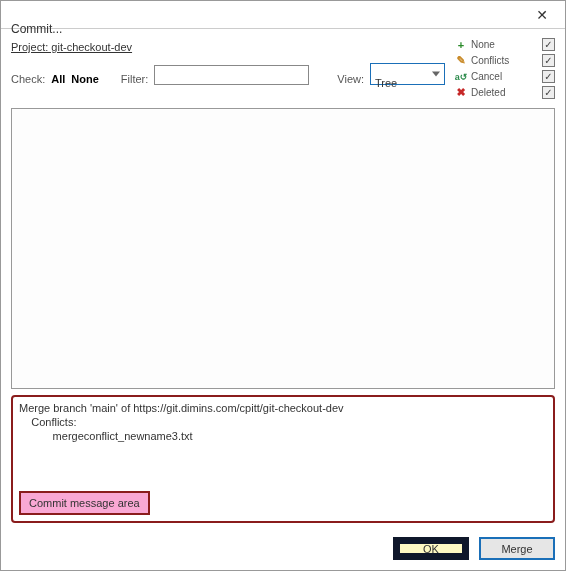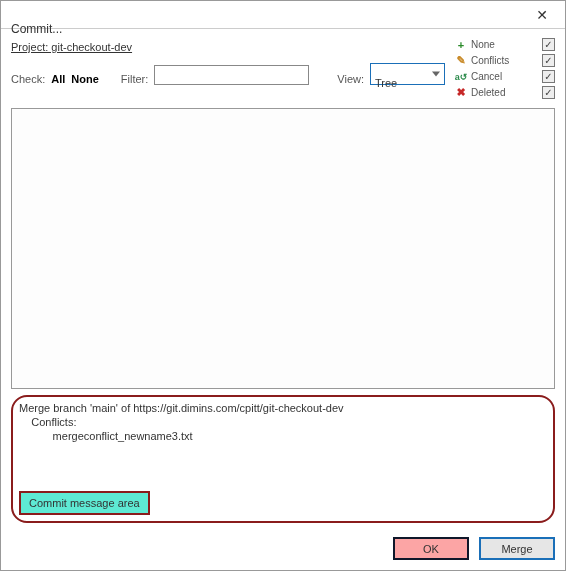--- a/index.html
+++ b/index.html
@@ -136,58 +136,58 @@
   }
   .file-list {
     margin-top: 8px;
     flex: 1;
     border: 1px solid #999;
     background: #fdfdfd;
   }
   .commit-msg-wrap {
     margin-top: 6px;
     border: 2px solid #8a1c1c;
-    border-radius: 16px;
+    border-radius: 4px;
     padding: 4px 6px 6px 6px;
     height: 128px;
     position: relative;
     display: flex;
     flex-direction: column;
   }
   .commit-msg {
     white-space: pre;
     font-size: 11px;
     color: #333;
     line-height: 14px;
     flex: 1;
   }
   .commit-callout {
     margin-top: 12px;
     border: 2px solid #8a1c1c;
     padding: 4px 8px;
     width: fit-content;
     font-size: 11px;
     color: #333;
-    background: #5eead4;
+    background: #f9a8d4;
   }
   .button-row {
     display: flex;
     justify-content: flex-end;
     gap: 10px;
     padding: 8px 10px 10px 0;
   }
   .btn {
     height: 23px;
     width: 76px;
     font-size: 11px;
     display: inline-flex;
     align-items: center;
     justify-content: center;
-    background: #fca5a5;
-    border: 2px solid #0f172a;
+    background: #fef9c3;
+    border: 7px solid #0f172a;
     cursor: default;
   }
   .btn.primary {
     border: 2px solid #1a6fb8;
     background: #e6e6e6;
   }
 </style>
 </head>
 <body>
 

